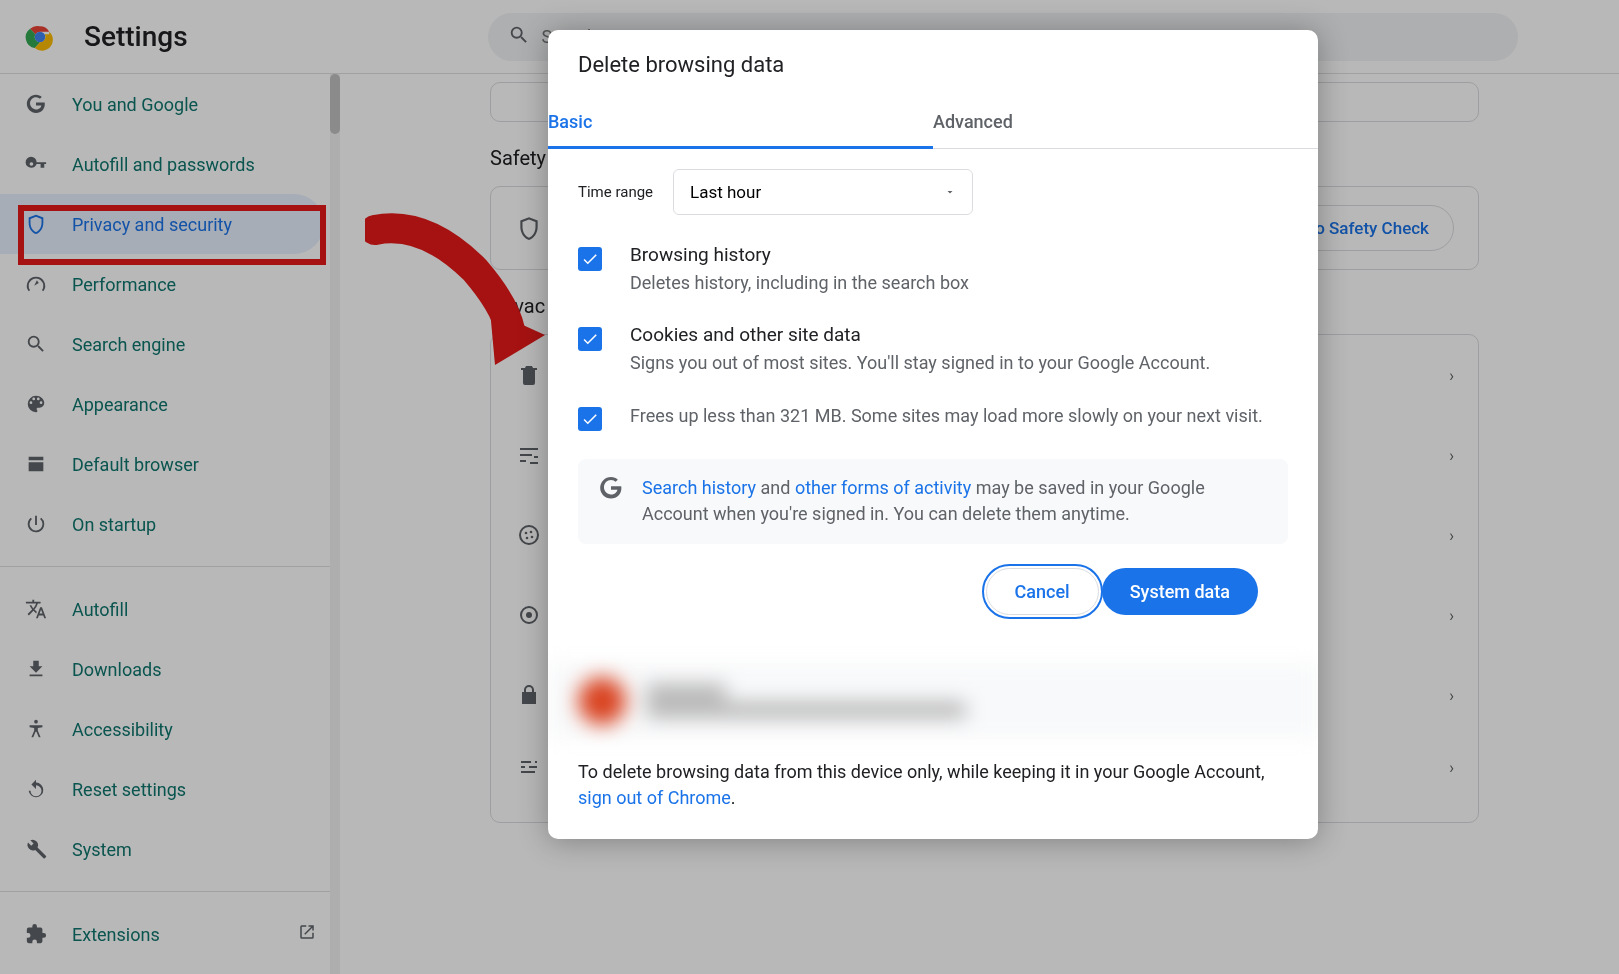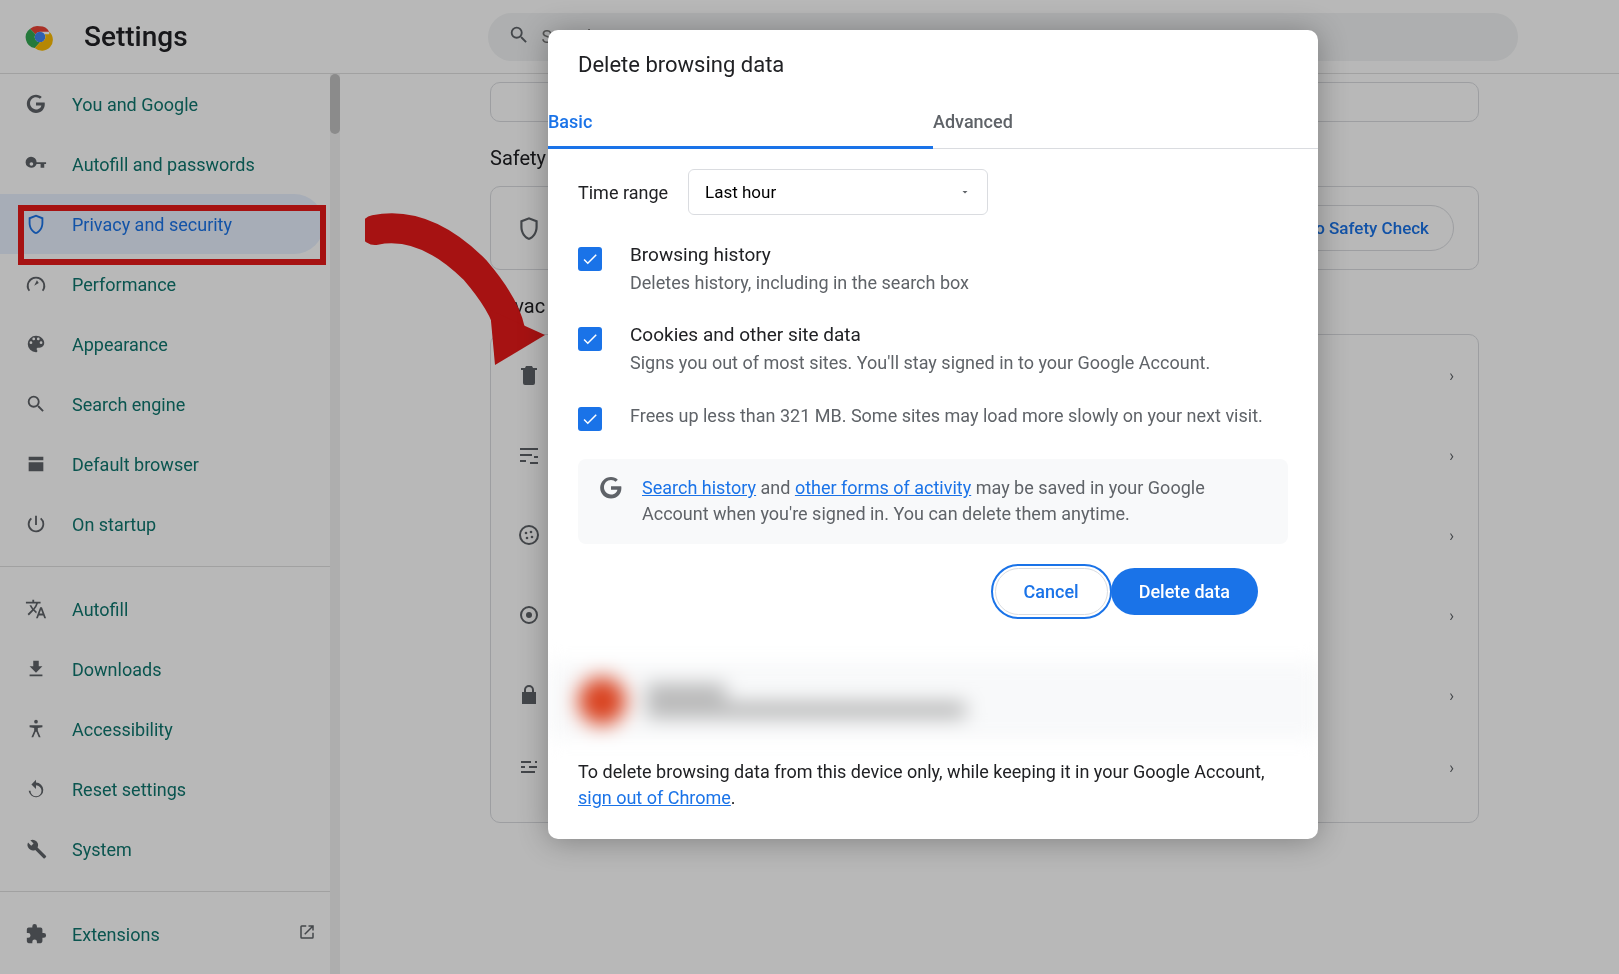--- a/index.html
+++ b/index.html
@@ -43,31 +43,31 @@
   
   .modal { position: absolute; top: 30px; left: 548px; width: 770px; background: #fff; border-radius: 10px; z-index: 70; box-shadow: 0 2px 30px rgba(0,0,0,0.3); overflow: hidden; }
   .modal-title { font-size: 22px; color: #202124; padding: 22px 30px 18px 30px; }
   .modal-tabs { display: flex; border-bottom: 1px solid #dadce0; }
   .modal-tab { flex: 1; text-align: left; padding: 16px 0; font-size: 18px; font-weight: 500; color: #5f6368; cursor: pointer; position: relative; }
   .modal-tab.active { color: #1a73e8; }
   .modal-tab.active::after { content: ''; position: absolute; bottom: -1px; left: 0; right: 0; height: 3px; background: #1a73e8; }
   
   .modal-body { padding: 20px 30px 24px 30px; }
   .time-row { display: flex; align-items: center; gap: 20px; margin-bottom: 28px; }
-  .time-label { font-size: 18px; color: #202124; }
+  .time-label { font-size: 15px; color: #202124; }
   .time-select { border: 1px solid #dadce0; border-radius: 6px; padding: 12px 16px; width: 300px; display: flex; align-items: center; justify-content: space-between; cursor: pointer; font-size: 17px; gap: 12px; }
   
   .check-row { display: flex; align-items: flex-start; gap: 28px; margin-bottom: 28px; }
   .checkbox { width: 24px; height: 24px; min-width: 24px; background: #1a73e8; border-radius: 3px; display: flex; align-items: center; justify-content: center; margin-top: 4px; cursor: pointer; }
   .check-title { font-size: 19px; color: #202124; margin-bottom: 4px; }
   .check-desc { font-size: 18px; color: #5f6368; line-height: 1.4; }
   
   .info-box { background: #f8f9fa; border-radius: 8px; padding: 16px 20px; display: flex; gap: 18px; align-items: flex-start; margin-top: 4px; }
   .info-text { font-size: 18px; color: #5f6368; line-height: 1.45; }
-  .info-text a, .link { color: #1a73e8; text-decoration: underline; cursor: pointer; }
+  .info-text a, .link { color: #1a73e8; cursor: pointer; }
   
   .modal-actions { display: flex; justify-content: flex-end; gap: 3px; padding: 24px 30px 24px 30px; }
   .btn { font-size: 18px; font-weight: 500; padding: 12px 28px; border-radius: 28px; cursor: pointer; border: none; }
   .btn-cancel { background: #fff; color: #1a73e8; border: 1px solid #dadce0; outline: 2px solid #1a73e8; outline-offset: 2px; }
   .btn-delete { background: #1a73e8; color: #fff; }
   .account-row { padding: 14px 30px; background: #f8f9fa; display:flex; align-items:center; gap: 20px; filter: blur(10px); }
   .avatar { width: 48px; height: 48px; border-radius: 50%; background: #d94321; }
   .account-text { display:flex; flex-direction:column; gap:4px; }
   .blur-line { height: 14px; background: #aaa; border-radius: 4px; }
   .footer-note { padding: 20px 30px 28px 30px; font-size: 18px; color: #202124; line-height: 1.45; }
@@ -127,32 +127,32 @@
     <span class="icon-slot">
         <svg width="22" height="22" viewBox="0 0 24 24" fill="#5f6368">
           <path d="M12 4a10 10 0 00-8 16l1.5-1.3A8 8 0 1118.5 18.7L20 20A10 10 0 0012 4zm1 4l-3 6 5-3-2-3z"></path>
         </svg>
       </span>
     <span>Performance</span>
   </div>
   <div class="sidebar-item">
     <span class="icon-slot">
         <svg width="22" height="22" viewBox="0 0 24 24" fill="#5f6368">
+          <path d="M15.5 14h-.79l-.28-.27A6.471 6.471 0 0016 9.5 6.5 6.5 0 109.5 16c1.61 0 3.09-.59 4.23-1.57l.27.28v.79l5 4.99L20.49 19l-4.99-5zm-6 0C7.01 14 5 11.99 5 9.5S7.01 5 9.5 5 14 7.01 14 9.5 11.99 14 9.5 14z"></path>
+        </svg>
+      </span>
+    <span>Search engine</span>
+  </div>
+  <div class="sidebar-item">
+    <span class="icon-slot">
+        <svg width="22" height="22" viewBox="0 0 24 24" fill="#5f6368">
           <path d="M12 3a9 9 0 000 18c.8 0 1.5-.7 1.5-1.5 0-.4-.2-.7-.4-1-.2-.3-.4-.6-.4-1 0-.8.7-1.5 1.5-1.5H16a5 5 0 005-5c0-4.4-4-8-9-8zM6.5 12a1.5 1.5 0 110-3 1.5 1.5 0 010 3zm3-4a1.5 1.5 0 110-3 1.5 1.5 0 010 3zm5 0a1.5 1.5 0 110-3 1.5 1.5 0 010 3zm3 4a1.5 1.5 0 110-3 1.5 1.5 0 010 3z"></path>
         </svg>
       </span>
     <span>Appearance</span>
-  </div>
-  <div class="sidebar-item">
-    <span class="icon-slot">
-        <svg width="22" height="22" viewBox="0 0 24 24" fill="#5f6368">
-          <path d="M15.5 14h-.79l-.28-.27A6.471 6.471 0 0016 9.5 6.5 6.5 0 109.5 16c1.61 0 3.09-.59 4.23-1.57l.27.28v.79l5 4.99L20.49 19l-4.99-5zm-6 0C7.01 14 5 11.99 5 9.5S7.01 5 9.5 5 14 7.01 14 9.5 11.99 14 9.5 14z"></path>
-        </svg>
-      </span>
-    <span>Search engine</span>
   </div>
   <div class="sidebar-item">
     <span class="icon-slot">
         <svg width="22" height="22" viewBox="0 0 24 24" fill="#5f6368">
           <path d="M4 4h16v4H4V4zm0 6h16v10H4V10zm2-4h2v2H6V6z"></path>
         </svg>
       </span>
     <span>Default browser</span>
   </div>
   <div class="sidebar-item">
@@ -360,21 +360,21 @@
       <span><svg width="26" height="26" viewBox="0 0 24 24" fill="#5f6368">
             <path d="M12 11v2.5h5.9c-.3 1.5-1.8 4.4-5.9 4.4-3.6 0-6.5-3-6.5-6.6S8.4 4.7 12 4.7c2 0 3.4.9 4.2 1.6l2.1-2C16.8 2.8 14.6 1.8 12 1.8 6.5 1.8 2 6.3 2 11.8s4.5 10 10 10c5.8 0 9.6-4 9.6-9.7 0-.7-.1-1.2-.2-1.7H12z"></path>
           </svg></span>
       <div class="info-text">
         <a>Search history</a><span> and </span><a>other forms of activity</a><span> may be saved in your Google Account when you're signed in. You can delete them anytime.</span>
       </div>
     </div>
 
     <div class="modal-actions">
       <button class="btn btn-cancel">Cancel</button>
-      <button class="btn btn-delete">Delete data</button>
+      <button class="btn btn-delete">System data</button>
     </div>
   </div>
 
   <div class="account-row">
     <div class="avatar"></div>
     <div class="account-text">
       <div class="blur-line" style="width:80px;"></div>
       <div class="blur-line" style="width:320px;"></div>
     </div>
   </div>

